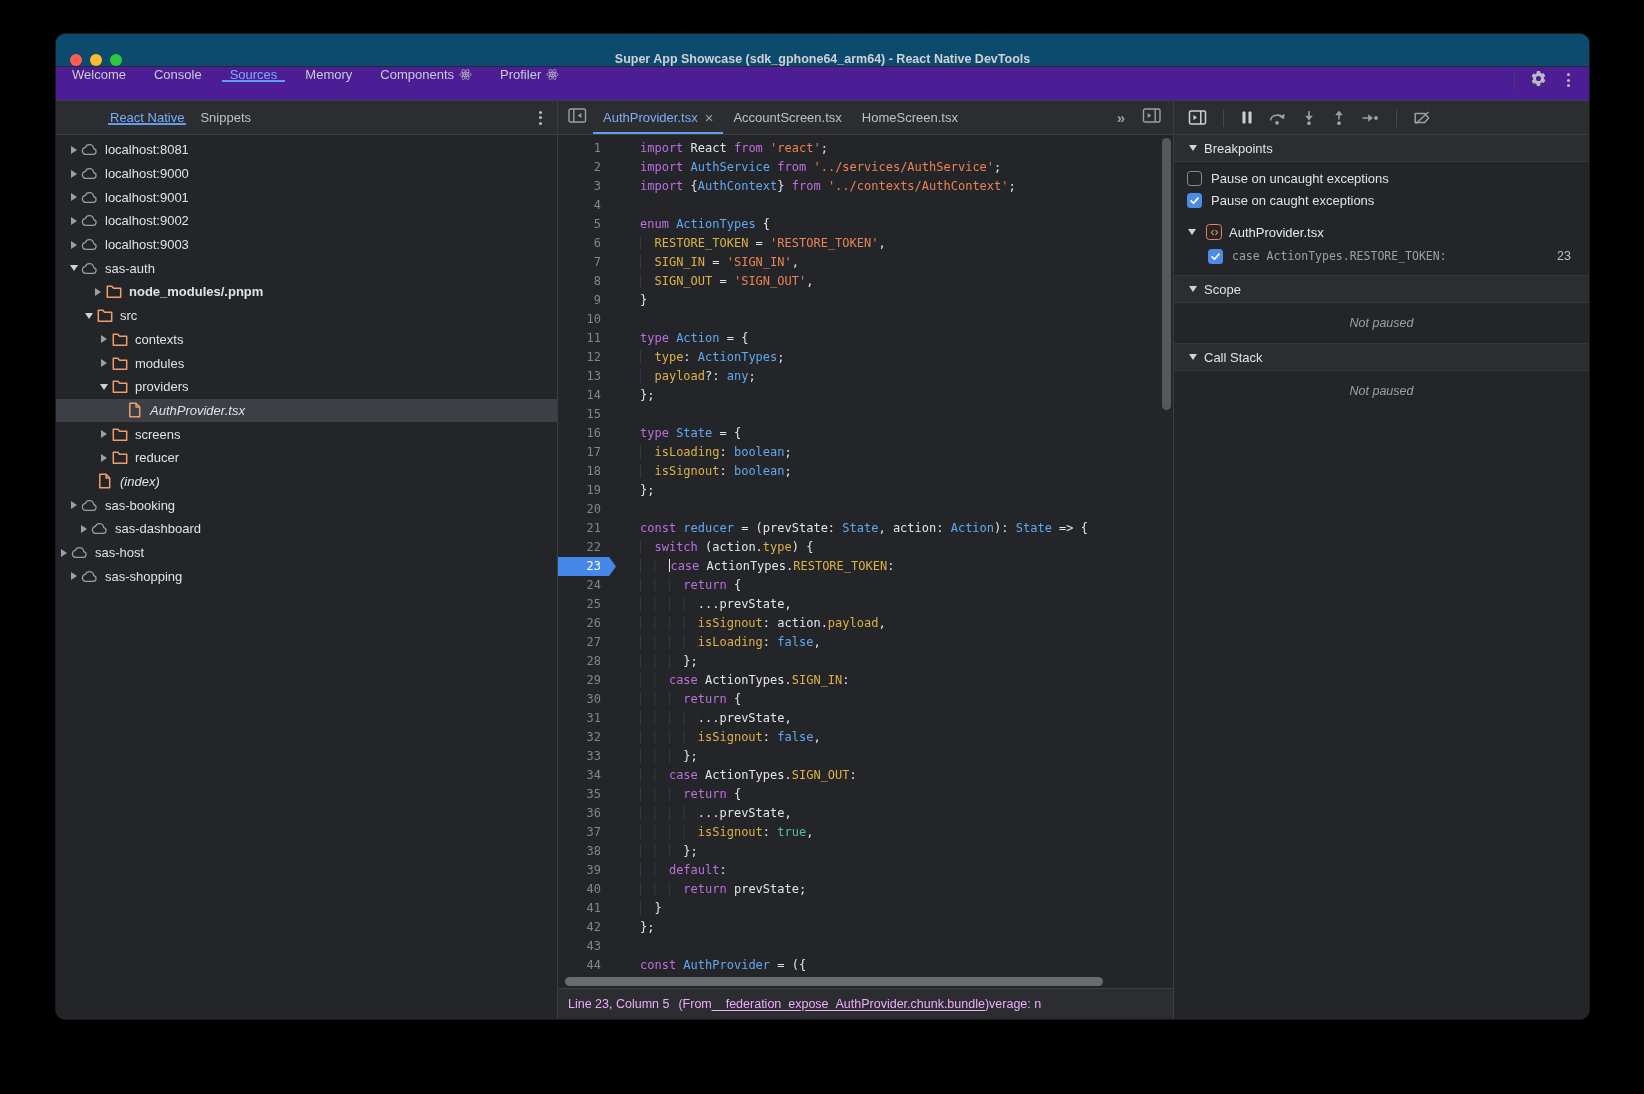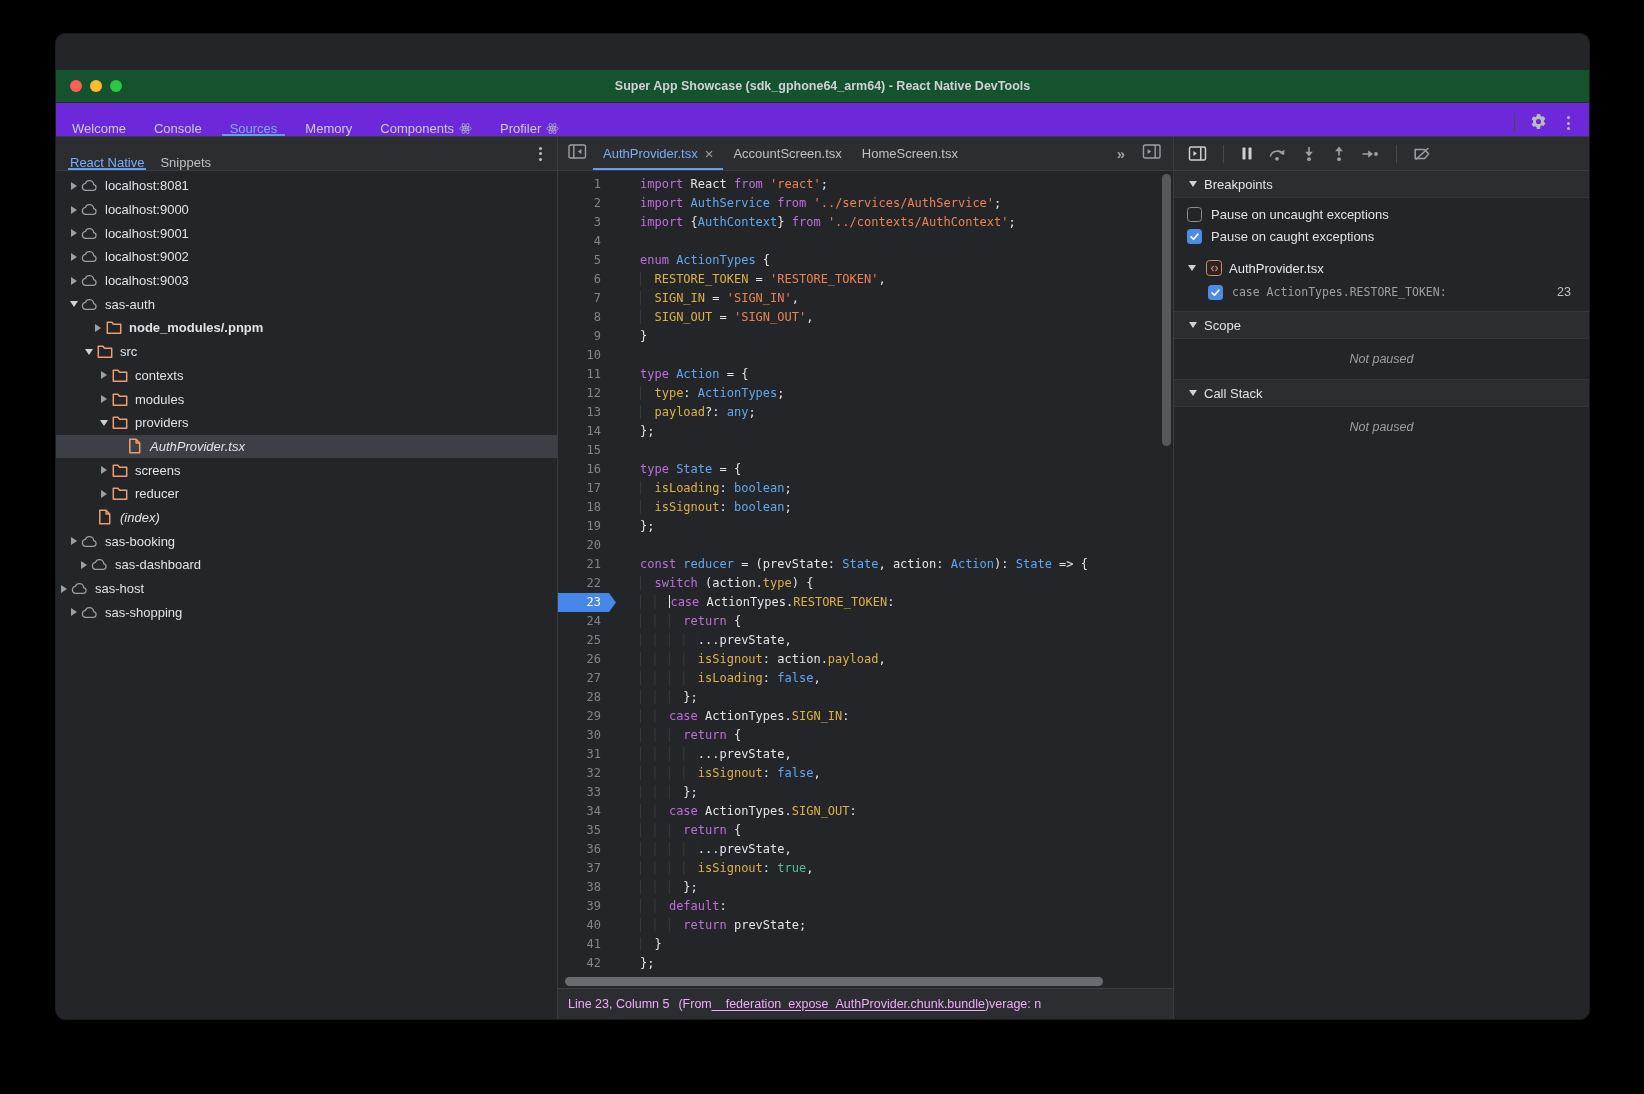--- a/index.html
+++ b/index.html
@@ -1,28 +1,28 @@
 <!DOCTYPE html>
 <html style="--accent: #5f9ef0; --cb-blue: #4e8be4; --bp-marker: #4687ea; --syn-k: #bd6fdd; --syn-v: #61a8f0; --syn-p: #ddb245; --syn-s: #eb8255; --syn-t: #e3e5e8; --syn-a: #61a8f0; --syn-g: #53bd9e; --syn-ln: #82868c;"><head>
 <meta charset="utf-8">
 <style>
   html,body{margin:0;padding:0;background:#000;width:1644px;height:1094px;overflow:hidden;
     font-family:"Liberation Sans",sans-serif;-webkit-font-smoothing:antialiased;}
   .window{position:absolute;left:55px;top:33px;width:1535px;height:987px;background:#242528;
     border-radius:10px;overflow:hidden;display:flex;flex-direction:column;
     box-shadow:0 22px 70px rgba(0,0,0,.75);border:1px solid #1a1b1d;box-sizing:border-box;}
   
-  .titlebar{height:32px;flex:0 0 auto;background:#14532d;display:flex;align-items:center;position:relative;
-    border-bottom:1px solid #26282c;margin-top:36px;}
+  .titlebar{height:32px;flex:0 0 auto;background:#0c4a6e;display:flex;align-items:flex-end;position:relative;
+    border-bottom:1px solid #26282c;}
   .traffic{display:flex;gap:8px;margin-left:14px;}
   .tl{width:12px;height:12px;border-radius:50%;}
   .tl.r{background:#ff5e57}.tl.y{background:#febb2e}.tl.g{background:#2bc840}
   .titletext{position:absolute;left:0;right:0;text-align:center;font-size:12.5px;font-weight:700;color:#cfd1d5;pointer-events:none;}
   
-  .main-tabs{height:33px;flex:0 0 auto;background:#6d28d9;display:flex;align-items:flex-end;border-bottom:1px solid #3a3d42;}
+  .main-tabs{height:33px;flex:0 0 auto;background:#4c1d95;display:flex;align-items:flex-start;border-bottom:1px solid #3a3d42;}
   .mtab{display:flex;align-items:center;gap:5px;padding:0 12px;margin-left:4px;font-size:13px;color:#c9ccd1;
     position:relative;cursor:default;}
   .mtab.active{color:#7cacf8;}
   .mtab.active::after{content:"";position:absolute;left:4px;right:4px;bottom:0;height:2.5px;background:var(--accent);}
   .mt-right{margin-left:auto;display:flex;align-items:center;gap:4px;padding-right:8px;}
   .vsep{width:1px;height:18px;background:#45484d;margin:0 6px;}
   .icon-btn{width:26px;height:26px;display:flex;align-items:center;justify-content:center;border-radius:4px;}
   .kebab{display:inline-flex;flex-direction:column;gap:2.5px;align-items:center;justify-content:center;width:26px;height:26px;}
   .kebab i{width:3px;height:3px;border-radius:50%;background:#b8bcc2;display:block;}
   
@@ -165,21 +165,21 @@
           <i></i>
           <i></i>
         </div>
     </div>
   </div>
 
   <div class="content">
 
     <div class="navigator">
       <div class="nav-header">
-        <div id="navTabs" style="display:flex;align-items:flex-end;">
+        <div id="navTabs" style="display:flex;align-items:center;margin-left:40px;">
             <div class="ntab active">
               <span>React Native</span>
             </div>
             <div class="ntab">
               <span>Snippets</span>
             </div>
           </div>
         <div class="kebab">
             <i></i>
             <i></i>

